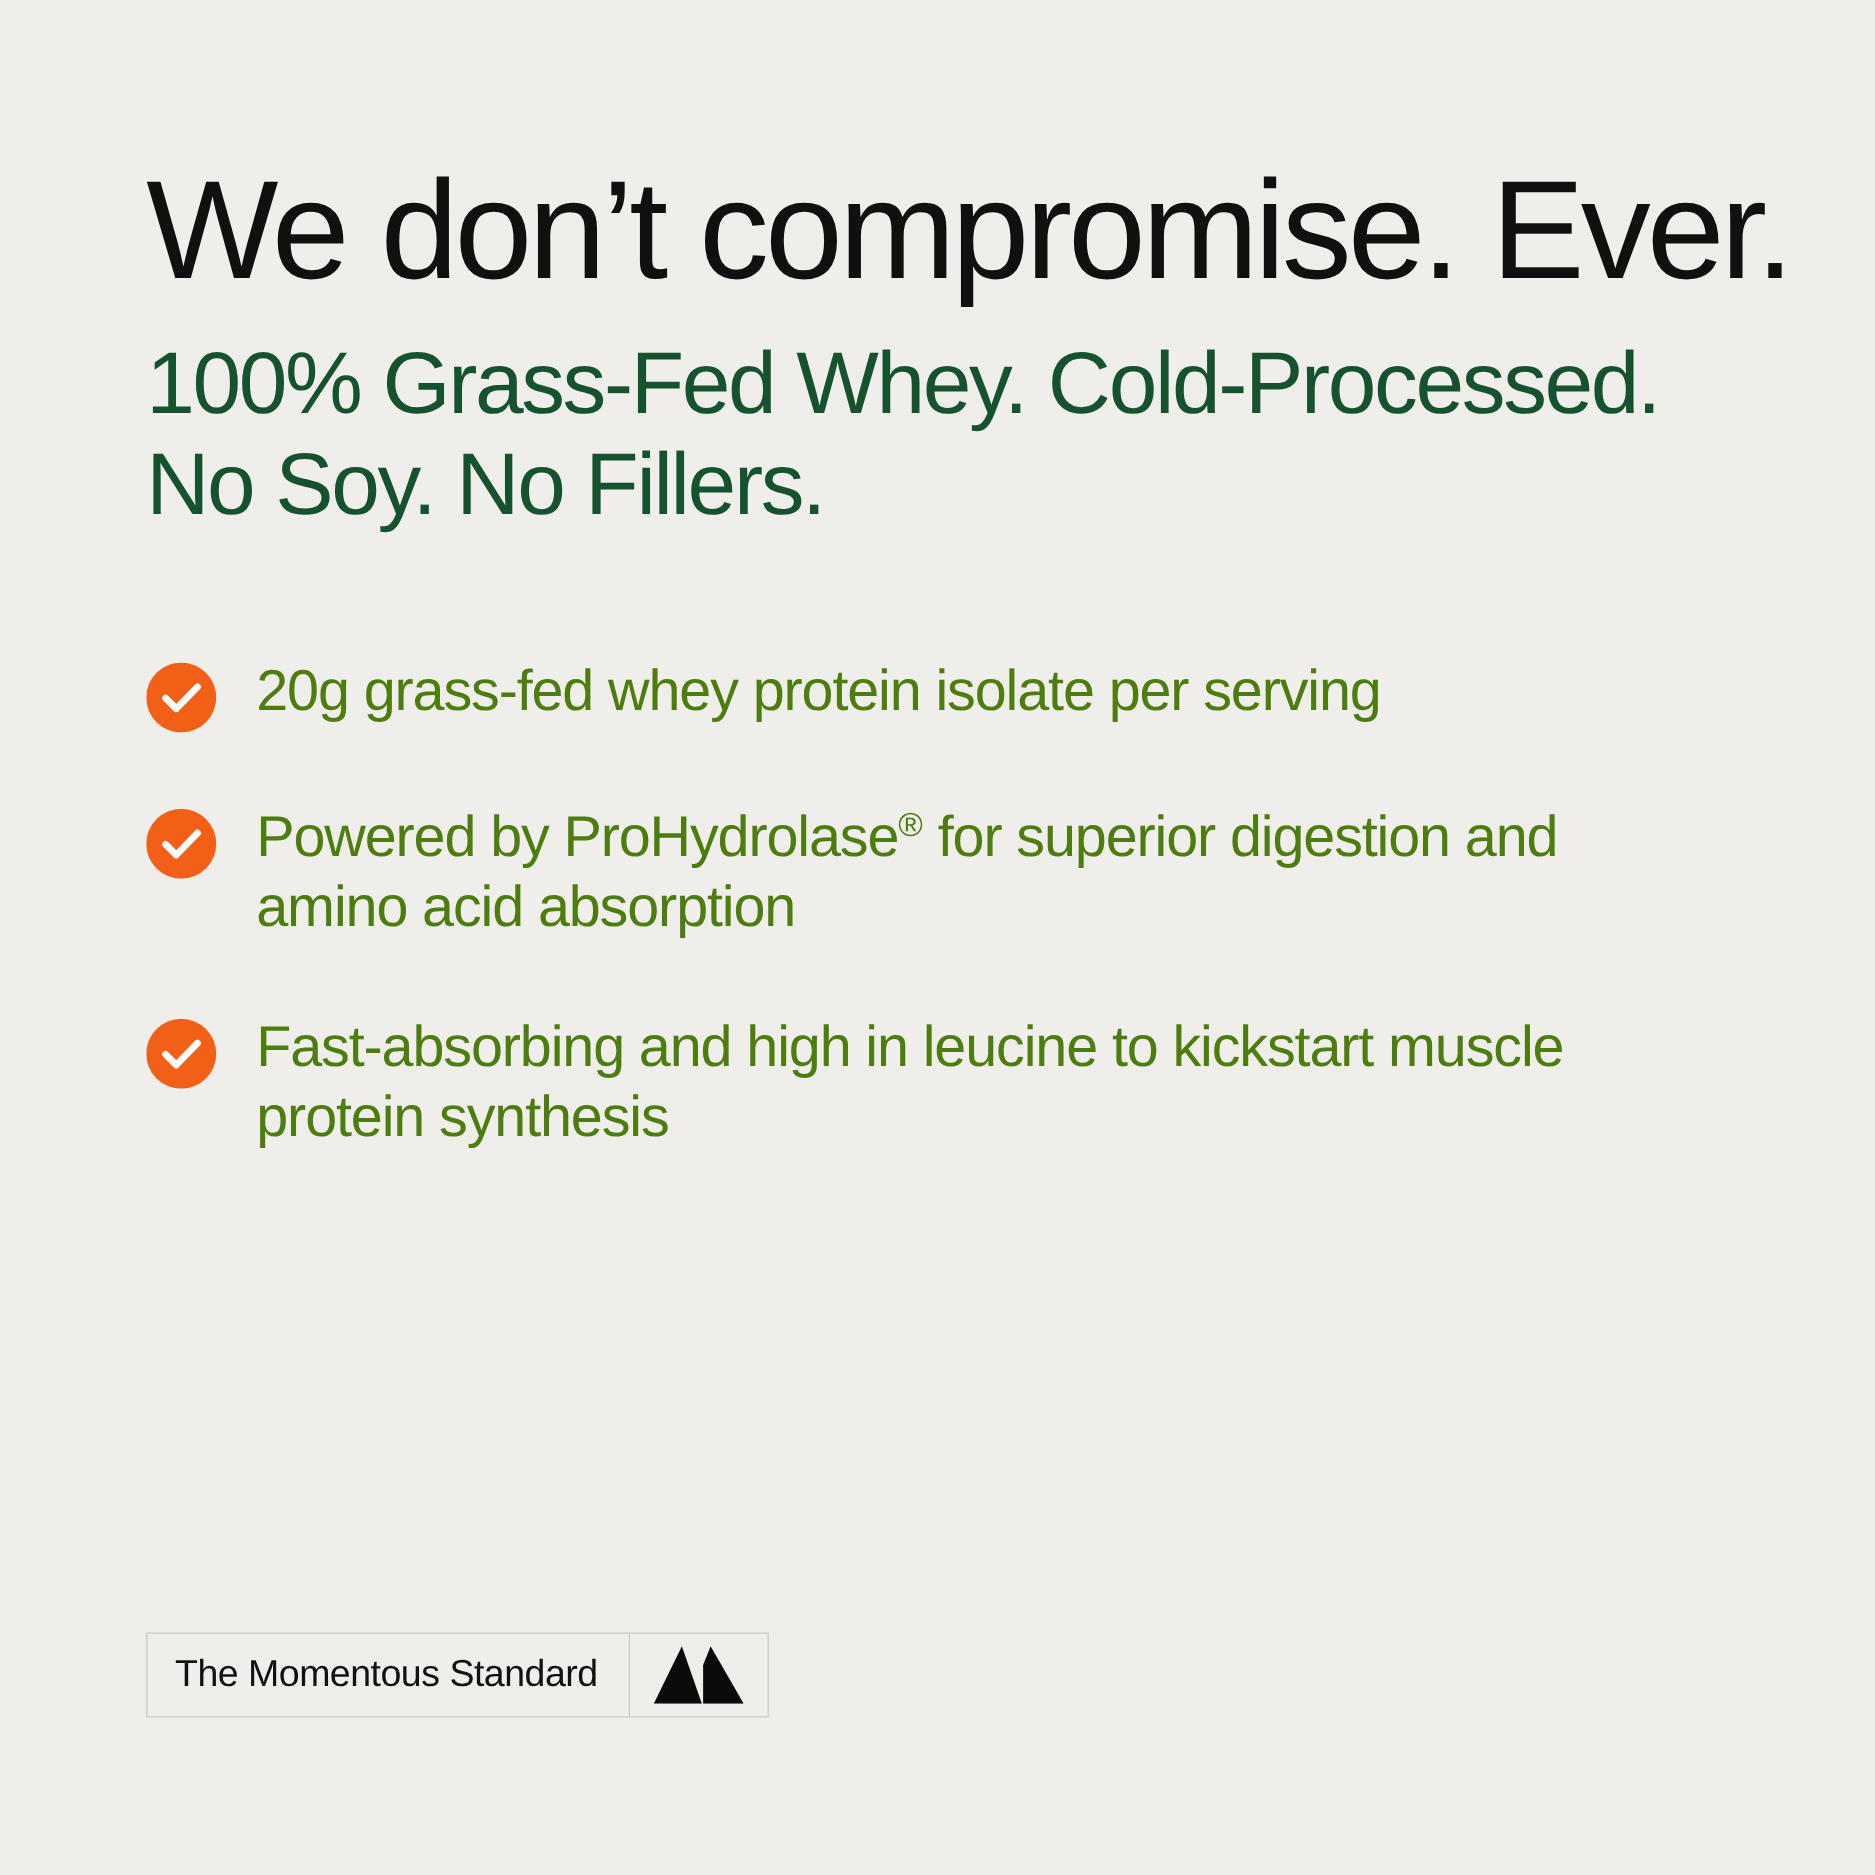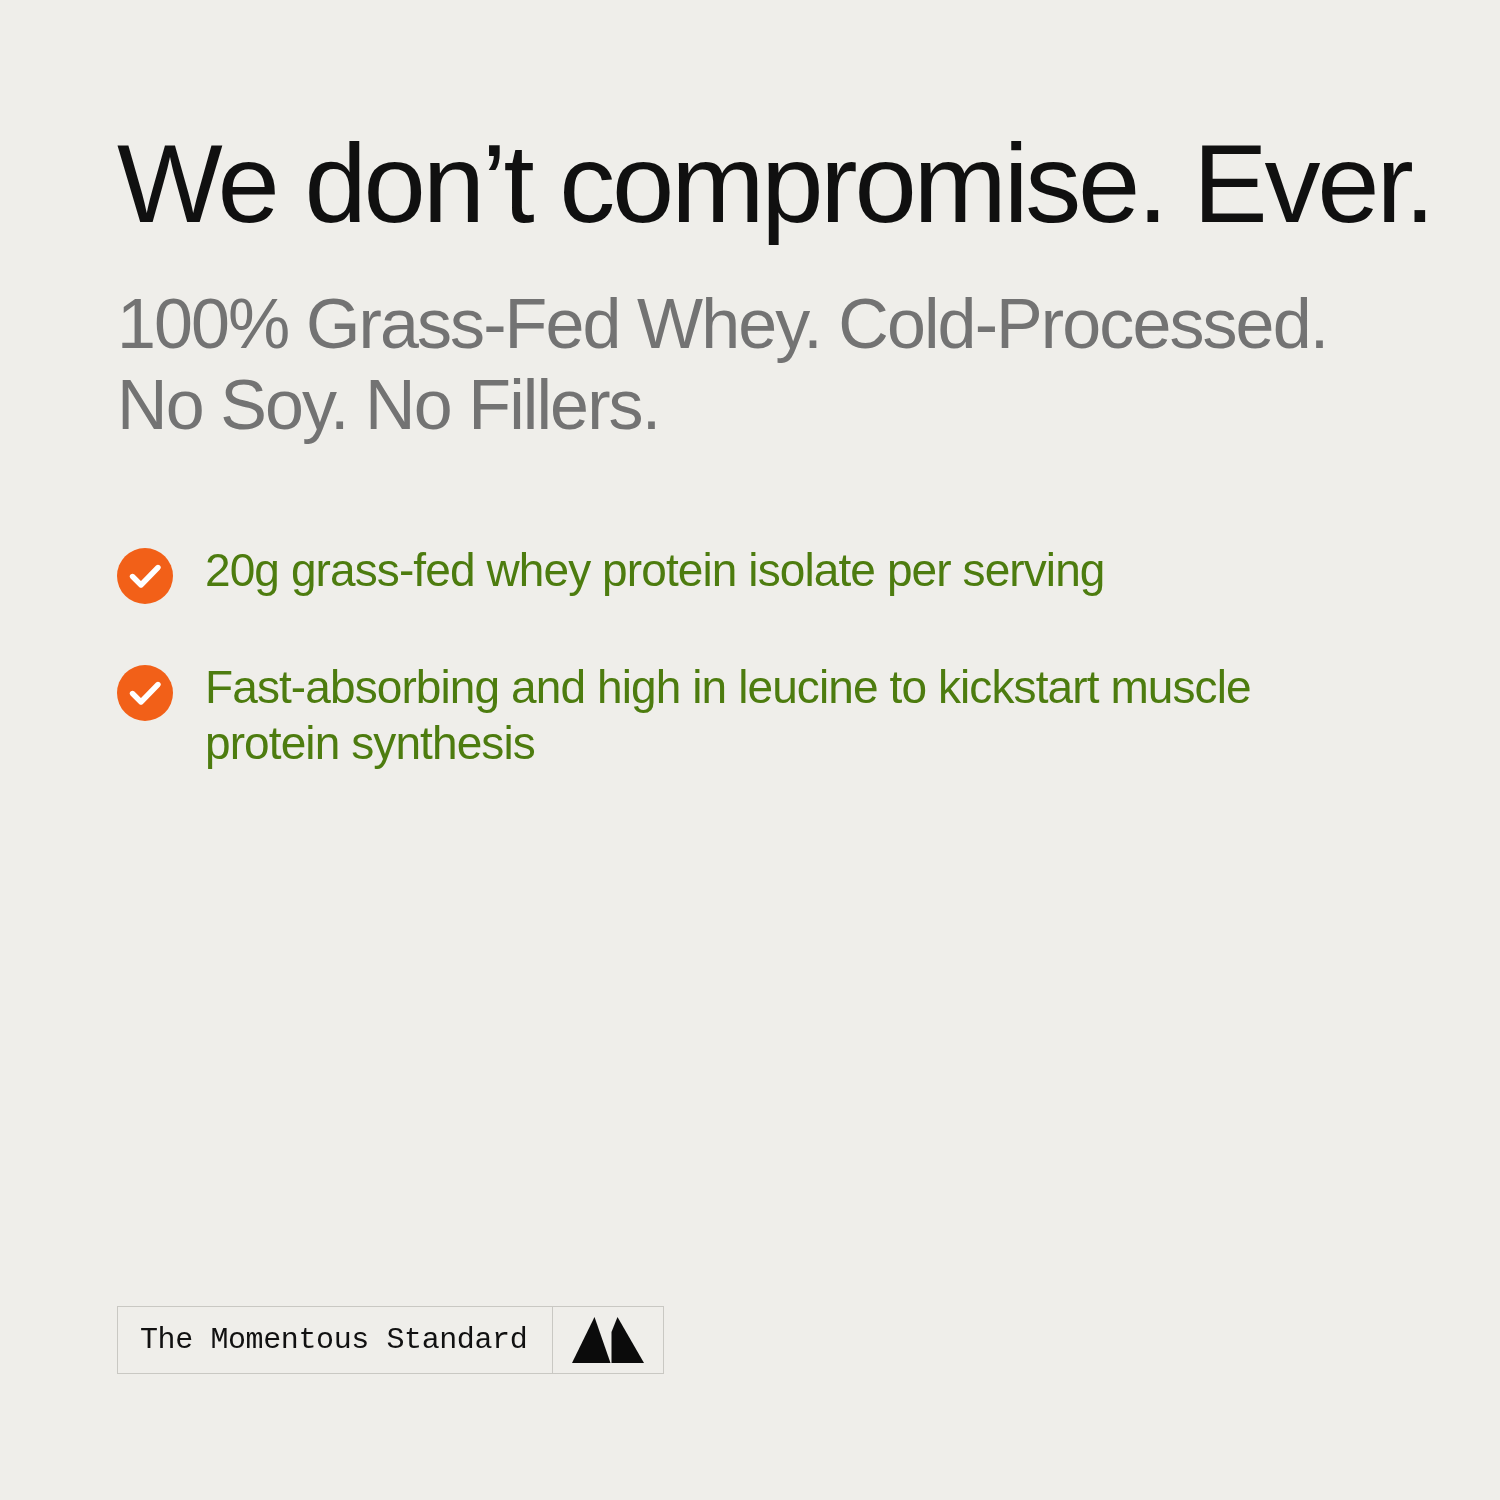--- a/index.html
+++ b/index.html
@@ -36,26 +36,26 @@
     font-size: 112px;
     line-height: 1.0;
     font-weight: 400;
     letter-spacing: -3.2px;
     color: #101010;
     white-space: nowrap;
   }
 
   
   .subheadline {
-    margin-top: 44px;
+    margin-top: 26px;
     font-size: 70px;
     line-height: 1.16;
     font-weight: 400;
     letter-spacing: -1.9px;
-    color: #737373;
+    color: #14532d;
     max-width: 1250px;
   }
 
   
   .feature-list {
     margin-top: 96px;
     list-style: none;
   }
 
   .feature-item {
@@ -103,21 +103,20 @@
   }
 
   .badge-label {
     display: flex;
     align-items: center;
     padding: 0 25px 0 22px;
     font-size: 30px;
     letter-spacing: -0.4px;
     color: #111111;
     white-space: nowrap;
-    font-family: Liberation Mono, monospace;
   }
 
   .badge-divider {
     width: 1px;
     background: #c9c8c3;
     flex: 0 0 auto;
   }
 
   .badge-logo {
     display: flex;
@@ -147,20 +146,29 @@
           <svg width="56" height="56" viewBox="0 0 56 56" xmlns="http://www.w3.org/2000/svg">
             <circle cx="28" cy="28" r="28" fill="#F26018"></circle>
             <path d="M15.5 28.5 L24 37 L41 19.5" fill="none" stroke="#FFFFFF" stroke-width="5.4" stroke-linecap="round" stroke-linejoin="round"></path>
           </svg>
         </span>
         <span class="feature-text">20g grass-fed whey protein isolate per serving</span>
       </li>
 
 
 
+      <li class="feature-item">
+        <span class="check-icon">
+          <svg width="56" height="56" viewBox="0 0 56 56" xmlns="http://www.w3.org/2000/svg">
+            <circle cx="28" cy="28" r="28" fill="#F26018"></circle>
+            <path d="M15.5 28.5 L24 37 L41 19.5" fill="none" stroke="#FFFFFF" stroke-width="5.4" stroke-linecap="round" stroke-linejoin="round"></path>
+          </svg>
+        </span>
+        <span class="feature-text"><span>Powered by ProHydrolase</span><sup>®</sup><span> for superior digestion and amino acid absorption</span></span>
+      </li>
 
       <li class="feature-item">
         <span class="check-icon">
           <svg width="56" height="56" viewBox="0 0 56 56" xmlns="http://www.w3.org/2000/svg">
             <circle cx="28" cy="28" r="28" fill="#F26018"></circle>
             <path d="M15.5 28.5 L24 37 L41 19.5" fill="none" stroke="#FFFFFF" stroke-width="5.4" stroke-linecap="round" stroke-linejoin="round"></path>
           </svg>
         </span>
         <span class="feature-text">Fast-absorbing and high in leucine to kickstart muscle protein synthesis</span>
       </li>

